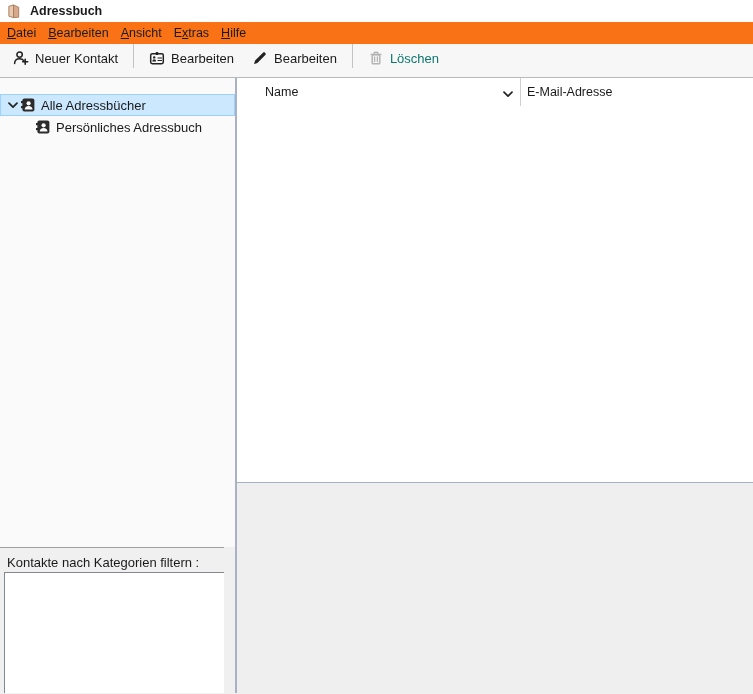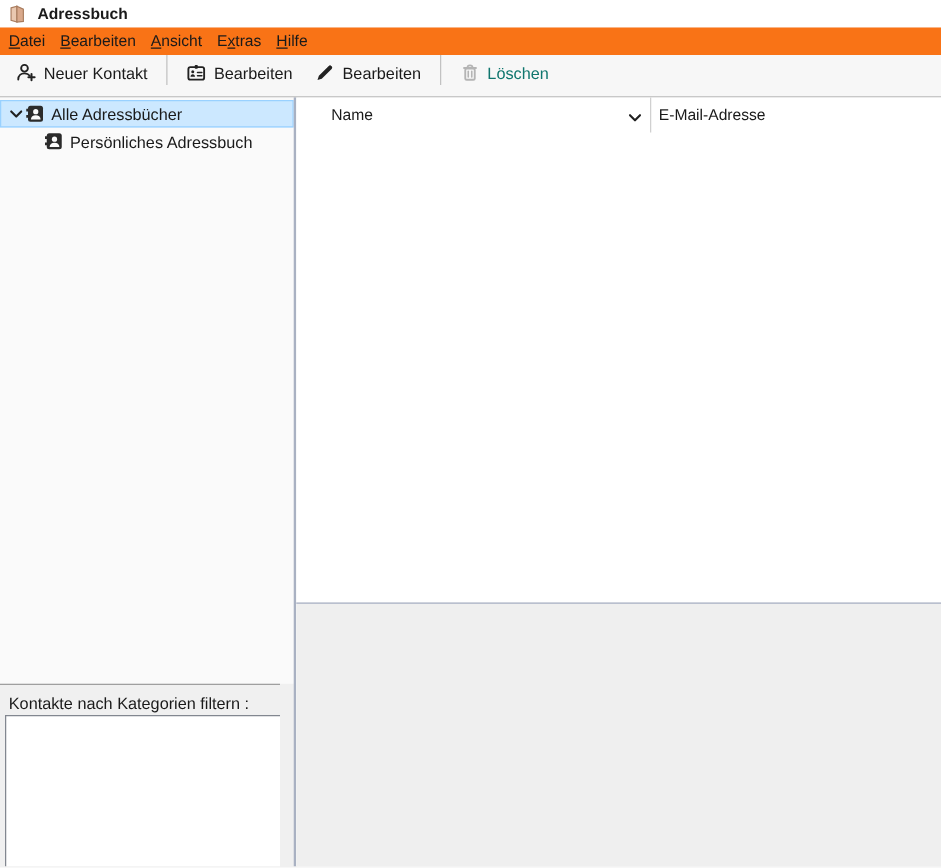--- a/index.html
+++ b/index.html
@@ -40,21 +40,21 @@
   .tb-sep { width: 1px; height: 24px; background: #c2c2c2; margin: 0 6px; }
   .icon16 { width: 16px; height: 16px; flex: 0 0 16px; display: block; }
 
   
   .main { position: relative; height: 615px; }
 
   .left-pane {
     position: absolute; left: 0; top: 0; width: 235px; height: 469px;
     background: #fafafa; overflow: hidden;
   }
-  .tree { padding-top: 2px; font-size: 13px; }
+  .tree { padding-top: 2px; font-size: 13px; margin-top: 14px; }
   .tree-row {
     height: 22px; display: flex; align-items: center;
     border: 1px solid transparent; cursor: default;
   }
   .tree-row.selected { background: #cce8ff; border-color: #99d1ff; }
   .tree-row .twisty { width: 14px; margin-left: 5px; display: flex; align-items: center; justify-content: center; }
   .tree-row.lvl0 { padding-left: 0; }
   .tree-row.lvl1 { padding-left: 34px; align-items: center; }
   .tree-row .book { margin-right: 5px; }
   .tree-label { white-space: nowrap; }

